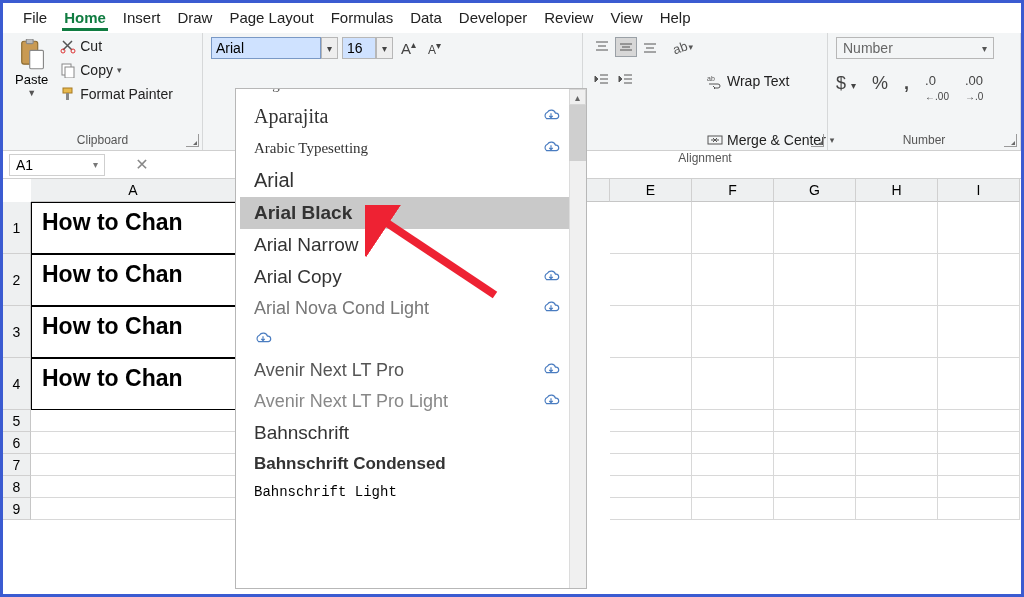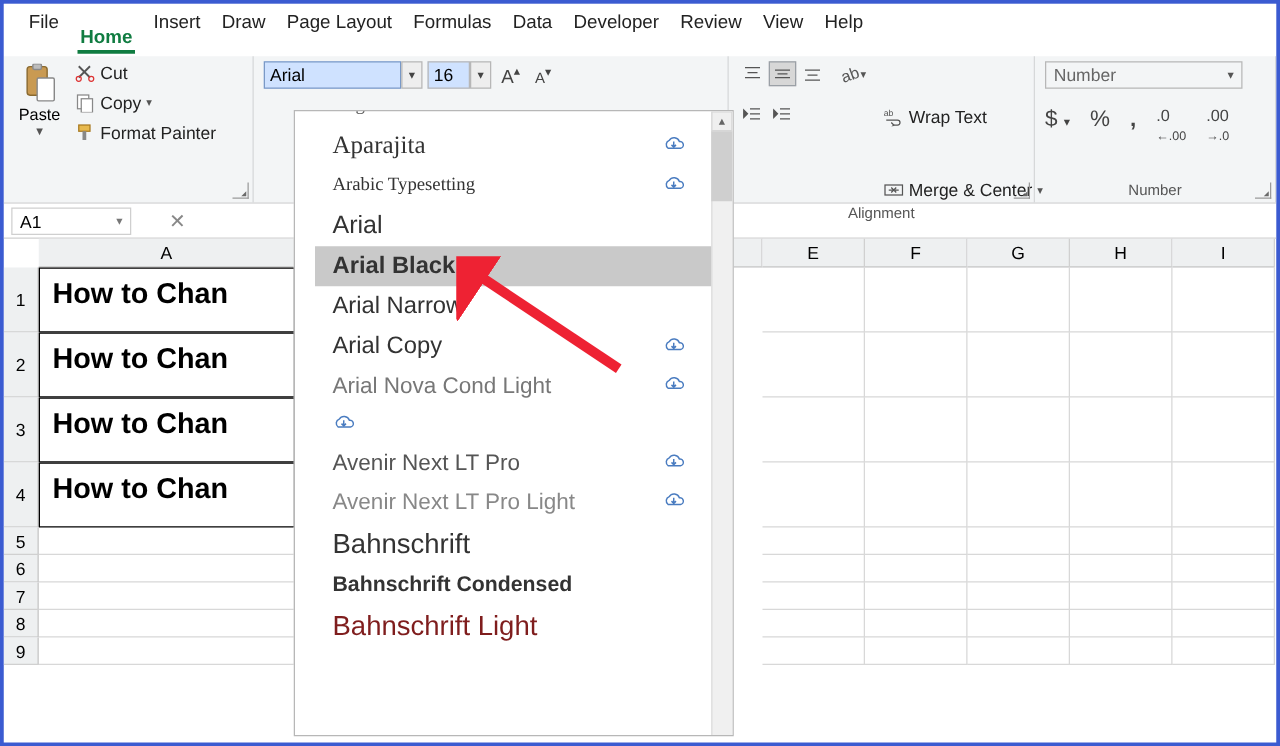--- a/index.html
+++ b/index.html
@@ -1,21 +1,21 @@
 <!DOCTYPE html>
 <html><head>
 <meta charset="utf-8">
 <style>
 * { box-sizing: border-box; font-family: "Segoe UI", Arial, sans-serif; }
 body { margin: 0; background: #fff; width: 1024px; height: 597px; overflow: hidden; position: relative; border: 3px solid #3b5bd1; }
 
 
 .tabs { display: flex; gap: 13px; padding: 4px 18px 2px 18px; font-size: 15px; color: #222; background: #fff; }
 .tabs .tab { padding: 2px 2px; cursor: pointer; }
-.tabs .tab.active { color: #107c41; font-weight: 600; border-bottom: 3px solid #107c41; margin-top: 12px; }
+.tabs .tab.active { color: #107c41; font-weight: 600; border-bottom: 3px solid #107c41; }
 
 
 .ribbon { display: flex; background: #f3f5f6; border-bottom: 1px solid #cfcfcf; height: 118px; }
 .group { display: flex; flex-direction: column; justify-content: space-between; padding: 4px 8px 0 8px; border-right: 1px solid #d6d8d9; position: relative; }
 .group-label { font-size: 12px; color: #555; text-align: center; padding: 2px 0 3px 0; }
 .group-body { display: flex; gap: 6px; align-items: flex-start; }
 .dialog-launcher { position: absolute; right: 3px; bottom: 3px; width: 13px; height: 13px; border: 1px solid #9a9a9a; border-top: none; border-left: none; }
 .dialog-launcher::after { content: ""; position: absolute; right: 1px; bottom: 1px; border-right: 4px solid #6a6a6a; border-top: 4px solid transparent; }
 
 .big-btn { display: flex; flex-direction: column; align-items: center; font-size: 13px; gap: 1px; padding: 2px 4px; }
@@ -50,21 +50,21 @@
 .row { display: flex; }
 .rowhead { width: 28px; border-right: 1px solid #c6c6c6; border-bottom: 1px solid #d0d0d0; font-size: 14px; display: flex; align-items: center; justify-content: center; background: #eef0f1; }
 .cell { border-right: 1px solid #d8d8d8; border-bottom: 1px solid #d8d8d8; }
 .dataA { border: 1.5px solid #000; font-weight: 900; font-size: 23px; padding: 6px 10px; font-family: "Arial Black", Arial; white-space: nowrap; overflow: hidden; }
 
 
 .fontlist { position: absolute; top: 85px; left: 232px; width: 352px; height: calc(100% - 90px); background: #fff; border: 1px solid #b7b7b7; overflow: hidden; z-index: 30; }
 .fontlist .scroll { position: absolute; right: 0; top: 0; bottom: 0; width: 17px; background: #f0f0f0; border-left: 1px solid #dcdcdc; }
 .fontlist .thumb { position: absolute; top: 16px; right: 0; width: 17px; height: 56px; background: #cfcfcf; }
 .fontlist .sbtn { position: absolute; right: 0; width: 17px; height: 16px; background: #efefef; border: 1px solid #d6d6d6; font-size: 10px; color: #666; display: flex; align-items: center; justify-content: center; }
-.fontlist ul { list-style: none; margin: 16px; padding: 0; height: 100%; overflow: hidden; }
+.fontlist ul { list-style: none; margin: 4px; padding: 0; height: 100%; overflow: hidden; }
 .fontlist li { display: flex; align-items: center; justify-content: space-between; padding: 5px 22px 5px 14px; font-size: 18px; color: #333; }
 .fontlist li.sel { background: #c9c9c9; }
 .cloud { width: 18px; height: 14px; display: inline-block; }
 
 
 .arrow { position: absolute; top: 202px; left: 362px; width: 140px; height: 100px; z-index: 40; pointer-events: none; }
 
 .merge-row { display:flex; flex-direction:column; gap:6px; }
 .merge-row .small-btn { white-space: nowrap; margin-top: 35px; }
 </style>
@@ -117,20 +117,21 @@
         </div>
         <div class="small-btn">
           <svg class="svgicon" viewBox="0 0 16 16">
               <rect x="3" y="2" width="9" height="5" fill="#e7b94e" stroke="#a87a20"></rect>
               <rect x="6" y="7" width="3" height="7" fill="#888"></rect>
             </svg>
           <span>Format Painter</span>
         </div>
       </div>
     </div>
+    <div class="group-label">Clipboard</div>
     <div class="dialog-launcher"></div>
   </div>
 
   <div class="group" style="width:380px">
     <div class="group-body" style="flex-direction:column;gap:8px">
       <div style="display:flex;gap:4px;align-items:center">
         <div class="font-box">
           <input value="Arial" style="">
           <span class="drop-btn">▾</span>
         </div>
@@ -407,27 +408,27 @@
           </svg></span>
       </li>
       <li>
         <span style="font-family:Arial;font-weight:300;color:#888;font-size:18px">Avenir Next LT Pro Light</span>
         <span><svg class="cloud" viewBox="0 0 20 14">
             <path d="M5 11a4 4 0 0 1 1-7 5 5 0 0 1 9 1 3 3 0 0 1 1 6H5z" fill="none" stroke="#4a7cc0" stroke-width="1.3"></path>
             <path d="M10 5v5M8 8l2 2 2-2" fill="none" stroke="#4a7cc0" stroke-width="1.3"></path>
           </svg></span>
       </li>
       <li>
-        <span style="font-family:Arial;font-size:22px">Bahnschrift</span>
+        <span style="font-family:Arial;font-size:19px">Bahnschrift</span>
       </li>
       <li>
         <span style="font-family:Arial;font-stretch:condensed;font-weight:600;font-size:17px">Bahnschrift Condensed</span>
       </li>
       <li>
-        <span style="font-family:Liberation Sans, sans-serif;font-weight:300;color:#7f1d1d;font-size:22px">Bahnschrift Light</span>
+        <span style="font-family:Liberation Mono, monospace;font-weight:300;color:#000000;font-size:14px">Bahnschrift Light</span>
       </li>
     </ul>
   <div class="scroll"></div>
   <div class="sbtn" style="top:0">▴</div>
   <div class="thumb"></div>
 </div>
 
 <svg class="arrow" viewBox="0 0 140 100">
   <defs>
       <marker id="ah" markerWidth="12" markerHeight="12" refX="2" refY="5" orient="auto">

